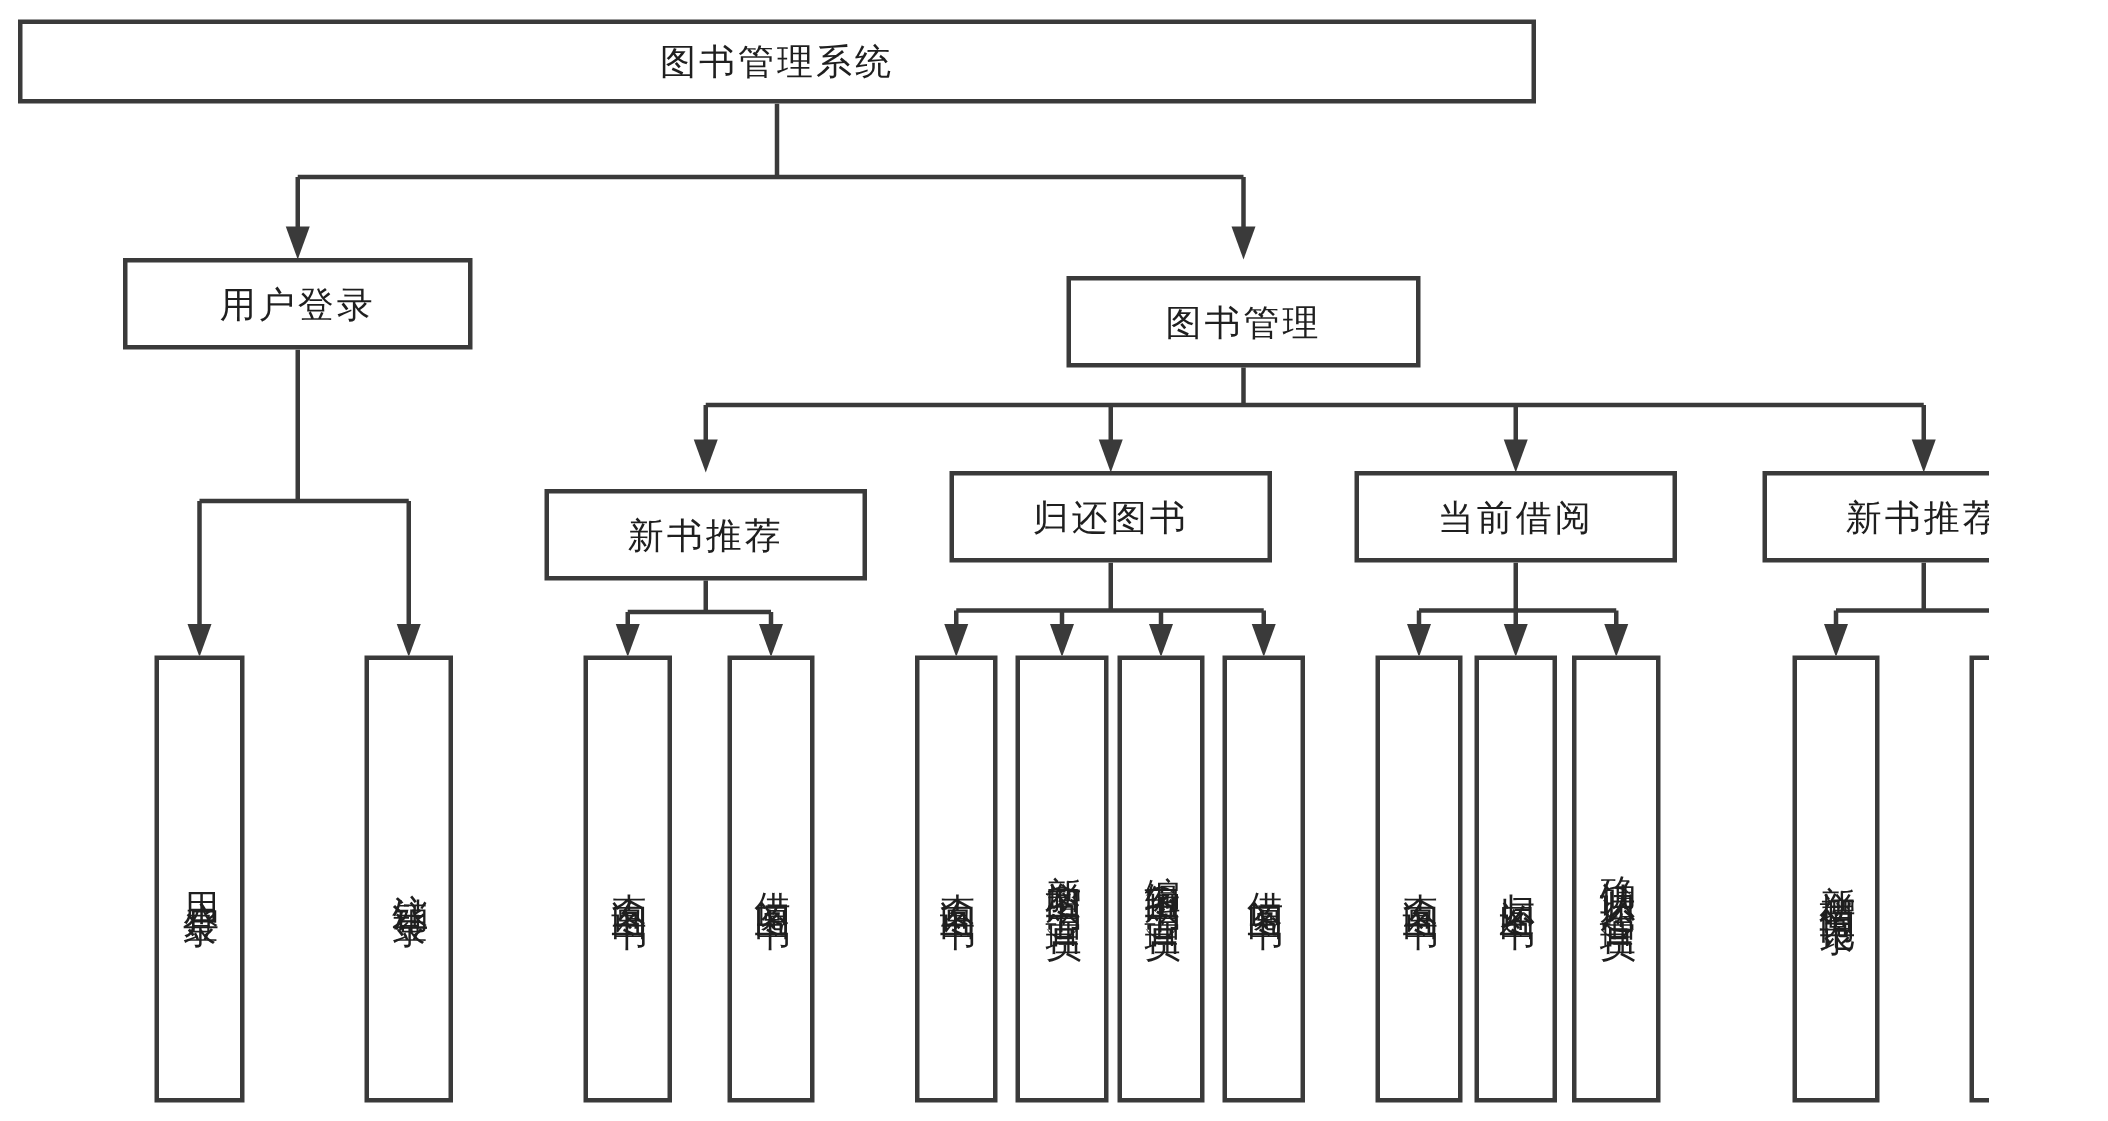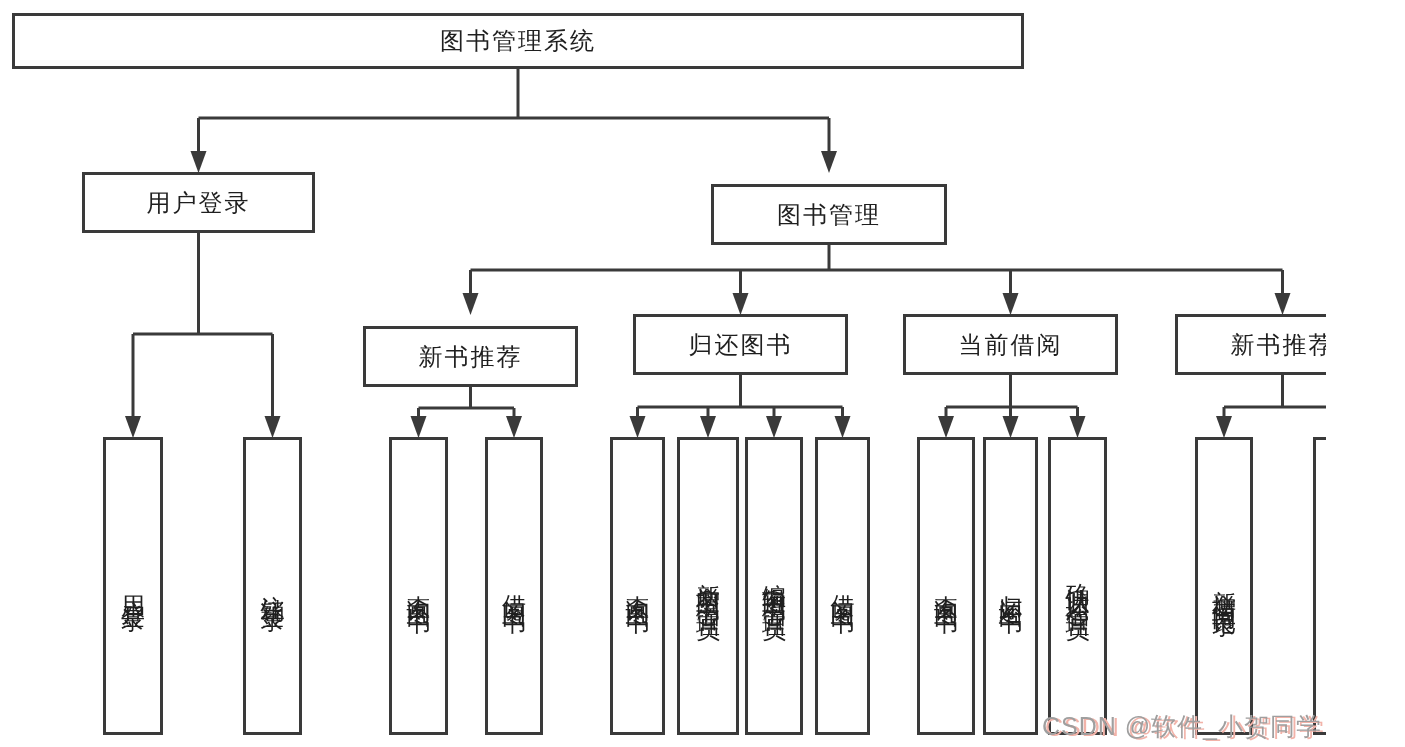--- a/index.html
+++ b/index.html
@@ -168,14 +168,13 @@
       <div class="node horizontal" style="left: 1175px; top: 314px; width: 215px; height: 61px;">
         <span class="node-label">新书推荐</span>
       </div>
       <div class="node vertical" style="left: 1195px; top: 437px; width: 58px; height: 298px;">
         <span class="node-label">新增借阅记录</span>
       </div>
       <div class="node vertical" style="left: 1313px; top: 437px; width: 59px; height: 298px;">
         <span class="node-label">查询借阅记录</span>
       </div>
     </div>
-  <div class="watermark">CSDN @软件_小贺同学</div>
 </div>
 
 </body></html>

